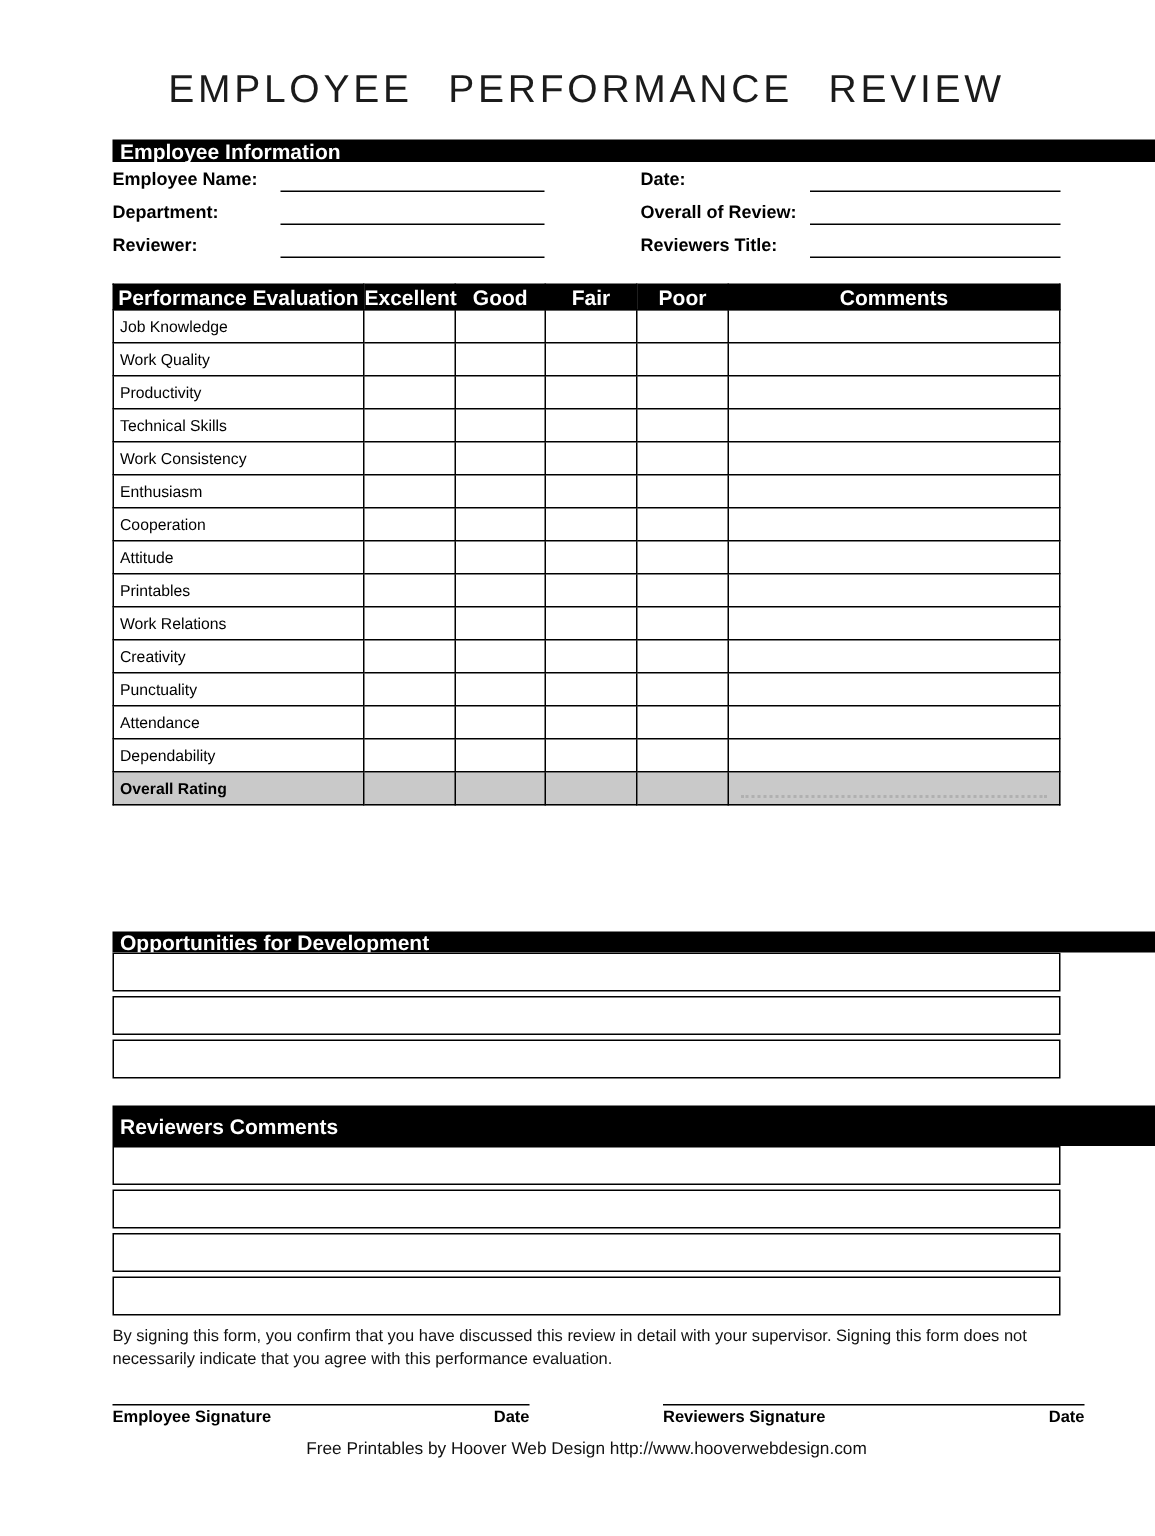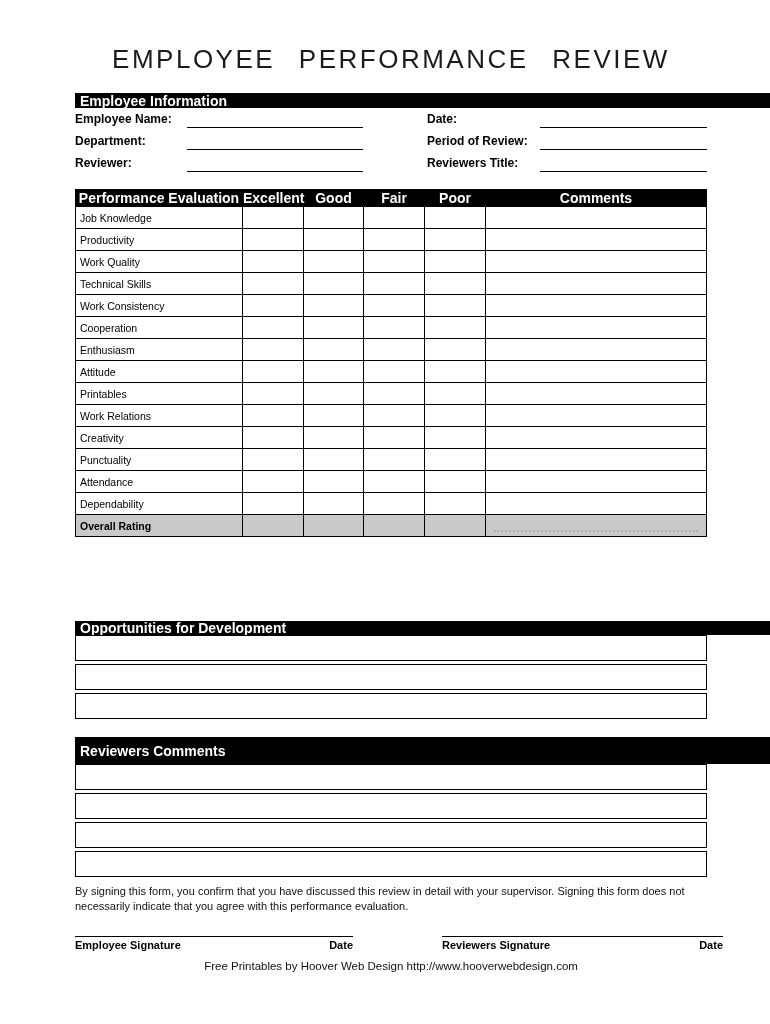--- a/index.html
+++ b/index.html
@@ -91,21 +91,21 @@
       <span class="f-label l">Employee Name:</span>
       <span class="f-line l"></span>
       <span class="f-gap"></span>
       <span class="f-label r">Date:</span>
       <span class="f-line r"></span>
     </div>
     <div class="info-row">
       <span class="f-label l">Department:</span>
       <span class="f-line l"></span>
       <span class="f-gap"></span>
-      <span class="f-label r">Period of Review:</span>
+      <span class="f-label r">Overall of Review:</span>
       <span class="f-line r"></span>
     </div>
     <div class="info-row">
       <span class="f-label l">Reviewer:</span>
       <span class="f-line l"></span>
       <span class="f-gap"></span>
       <span class="f-label r">Reviewers Title:</span>
       <span class="f-line r"></span>
     </div>
   </div>
@@ -133,61 +133,61 @@
       <tbody id="eval-body">
           <tr>
             <td class="crit">Job Knowledge</td>
             <td></td>
             <td></td>
             <td></td>
             <td></td>
             <td></td>
           </tr>
           <tr>
+            <td class="crit">Work Quality</td>
+            <td></td>
+            <td></td>
+            <td></td>
+            <td></td>
+            <td></td>
+          </tr>
+          <tr>
             <td class="crit">Productivity</td>
             <td></td>
             <td></td>
             <td></td>
             <td></td>
             <td></td>
           </tr>
           <tr>
-            <td class="crit">Work Quality</td>
-            <td></td>
-            <td></td>
-            <td></td>
-            <td></td>
-            <td></td>
-          </tr>
-          <tr>
             <td class="crit">Technical Skills</td>
             <td></td>
             <td></td>
             <td></td>
             <td></td>
             <td></td>
           </tr>
           <tr>
             <td class="crit">Work Consistency</td>
             <td></td>
             <td></td>
             <td></td>
             <td></td>
             <td></td>
           </tr>
           <tr>
+            <td class="crit">Enthusiasm</td>
+            <td></td>
+            <td></td>
+            <td></td>
+            <td></td>
+            <td></td>
+          </tr>
+          <tr>
             <td class="crit">Cooperation</td>
-            <td></td>
-            <td></td>
-            <td></td>
-            <td></td>
-            <td></td>
-          </tr>
-          <tr>
-            <td class="crit">Enthusiasm</td>
             <td></td>
             <td></td>
             <td></td>
             <td></td>
             <td></td>
           </tr>
           <tr>
             <td class="crit">Attitude</td>
             <td></td>
             <td></td>

